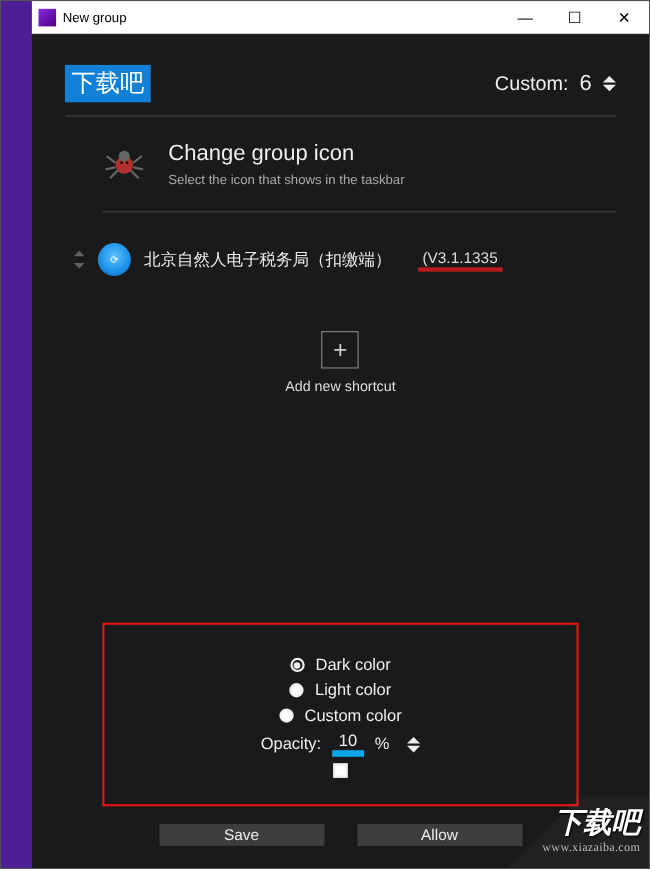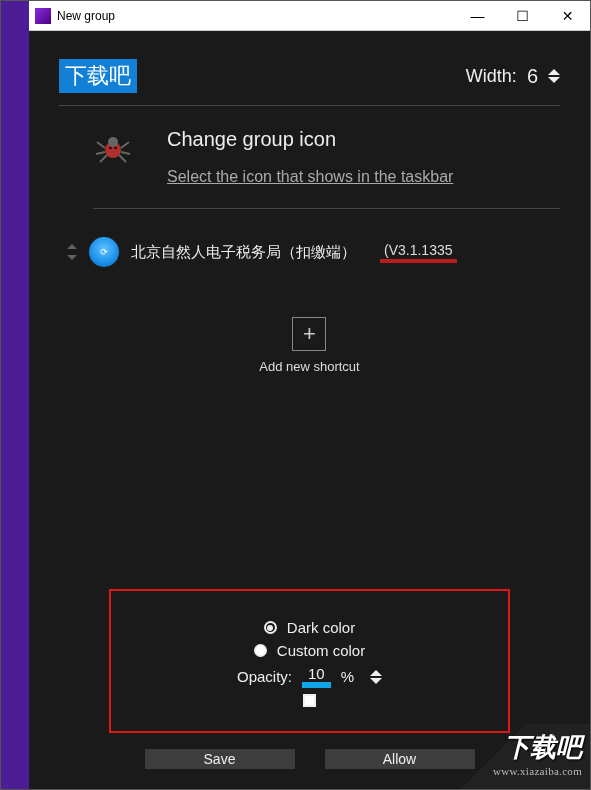--- a/index.html
+++ b/index.html
@@ -85,33 +85,33 @@
   }
   .spinner .tri-up, .spinner .tri-down {
     width:0;height:0;
     border-left:6px solid transparent;
     border-right:6px solid transparent;
   }
   .spinner .tri-up { border-bottom:6px solid #eee; }
   .spinner .tri-down { border-top:6px solid #eee; }
   .section-icon {
     display:flex;
-    gap:34px;
+    gap:20px;
     align-items:flex-start;
     margin:22px 0 12px 34px;
     padding-bottom:22px;
     border-bottom:1px solid #444;
   }
   .spider {
     width:40px;height:40px;
     position:relative;
   }
   .spider svg { width:40px;height:40px; }
   .section-title { font-size:20px; color:#eee; }
-  .section-sub { font-size:16px; color:#aaa; margin-top:17px;text-decoration:underline;}
+  .section-sub { font-size:12px; color:#aaa; margin-top:5px;}
   .shortcut-row {
     display:flex;
     align-items:center;
     gap:12px;
     margin:16px 0 0 8px;
   }
   .reorder { display:flex; flex-direction:column; gap:6px; opacity:.4;}
   .reorder .tri-up, .reorder .tri-down {
     width:0;height:0;
     border-left:5px solid transparent;
@@ -145,21 +145,21 @@
     display:flex;align-items:center;justify-content:center;
     margin:0 auto 8px auto;
     font-size:22px;color:#ccc;
   }
   .add-label { font-size:13px;color:#ddd;}
   .advanced-box {
     margin-top:auto;
     border:2px solid #e01515;
     padding:22px 30px 18px 30px;
     align-self:center;
-    width:401px;
+    width:433px;
   }
   .radio-row, .check-row, .opacity-row {
     display:flex;align-items:center;gap:10px;
     margin:6px 0;
     font-size:15px;color:#eee;
     justify-content:center;
   }
   .radio {
     width:13px;height:13px;border-radius:50%;
     border:2px solid #eee;display:inline-block;
@@ -224,21 +224,21 @@
       <div class="win-btn">☐</div>
       <div class="win-btn">✕</div>
     </div>
   </div>
 
   <div class="content">
 
     <div class="row-top">
       <span class="group-name">下载吧</span>
       <div class="width-box">
-        <span>Width:</span>
+        <span>Custom:</span>
         <span class="width-value">6</span>
         <div class="spinner">
           <div class="tri-up"></div>
           <div class="tri-down"></div>
         </div>
       </div>
     </div>
 
     <div class="section-icon">
       <div class="spider">
@@ -271,20 +271,24 @@
       <div class="add-label">Add new shortcut</div>
     </div>
 
     <div class="advanced-box">
       <div class="radio-row">
         <span class="radio checked"></span>
         <span>Dark color</span>
       </div>
       <div class="radio-row">
         <span class="radio filled"></span>
+        <span>Light color</span>
+      </div>
+      <div class="radio-row">
+        <span class="radio filled"></span>
         <span>Custom color</span>
       </div>
       <div class="opacity-row">
         <span>Opacity:</span>
         <span class="val">10</span>
         <span>%</span>
         <div class="spinner">
           <div class="tri-up"></div>
           <div class="tri-down"></div>
         </div>

